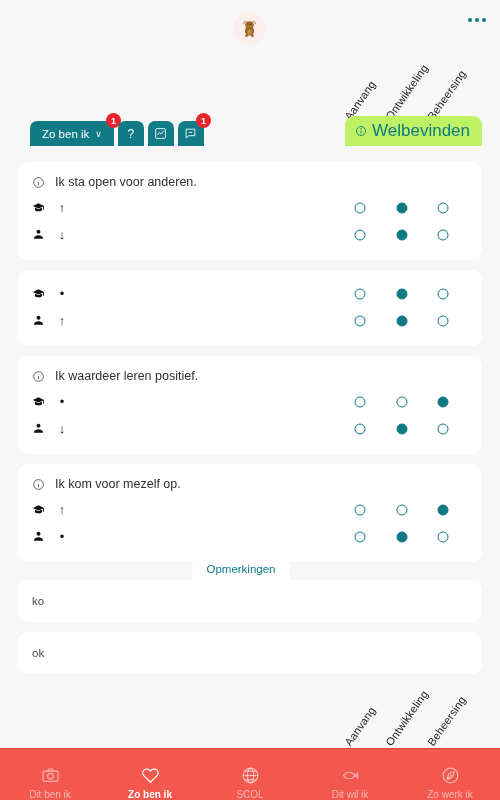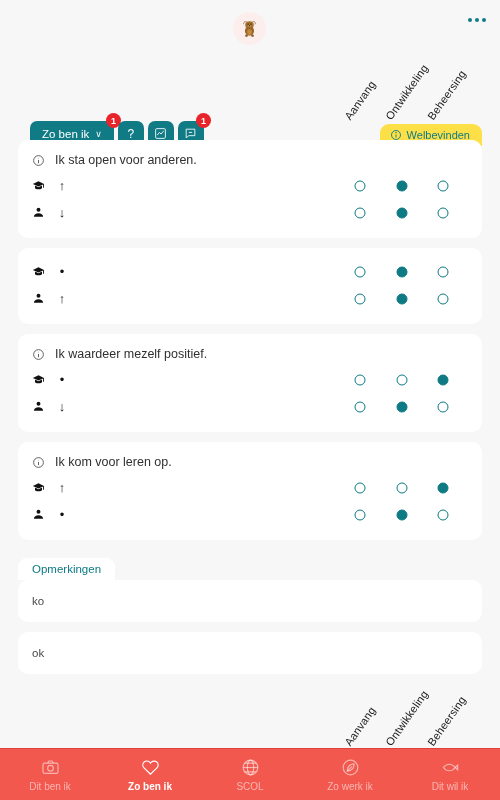--- a/index.html
+++ b/index.html
@@ -54,21 +54,21 @@
   .tab-ic { width: 26px; }
   .tab-ic svg { width: 13px; height: 13px; fill: none; stroke: #fff; stroke-width: 1.6; }
   .badge {
     position: absolute; top: -8px; right: -7px;
     background: #e8232a; color: #fff; width: 15px; height: 15px;
     border-radius: 50%; font-size: 9px; display: flex;
     align-items: center; justify-content: center; font-weight: bold;
   }
   .wb-tab {
     margin-left: auto; margin-right: 18px;
-    background: #fde047; color: #0d7a84; font-size: 11px;
+    background: #bef264; color: #0d7a84; font-size: 17px;
     padding: 5px 12px 5px 10px; border-radius: 9px 9px 0 0;
     display: flex; align-items: center; gap: 5px; cursor: pointer;
   }
 
   
   .cards { position: absolute; left: 18px; width: 464px; }
   .card {
     background: #fff; border-radius: 10px; margin-bottom: 10px;
     padding: 10px 0 12px 0; position: relative;
   }
@@ -85,35 +85,35 @@
   .radios { position: absolute; left: 0; top: 0; width: 100%; height: 100%; }
   .radio {
     position: absolute; top: 50%; transform: translate(-50%, -50%);
     width: 11px; height: 11px; border-radius: 50%;
     border: 1.6px solid #0d7a84; background: #fff; cursor: pointer;
   }
   .radio.on { background: #0d7a84; }
   .r0 { left: 342px; } .r1 { left: 384px; } .r2 { left: 425px; }
 
   
-  .op-tabrow { display: flex; justify-content: flex-start; padding-right: 18px; }
+  .op-tabrow { display: flex; justify-content: center; padding-right: 18px; }
   .op-tab {
     background: #fff; color: #0d7a84; font-size: 11.5px;
     padding: 5px 14px; border-radius: 9px 9px 0 0; cursor: pointer;
   }
   .cmt {
     background: #fff; border-radius: 10px; height: 42px;
     display: flex; align-items: center; padding-left: 14px;
     margin-bottom: 10px; font-size: 11.5px; color: #4a4a4a; text-align: right;
   }
 
   
   .bottomnav {
     position: absolute; left: 0; bottom: 0; width: 500px; height: 52px;
-    background: #f2584e; display: flex; align-items: center;
+    background: #f2584e; display: flex; align-items: flex-end;
     border-top: 1px solid #d9453c;
   }
   .nav-item {
     flex: 1; display: flex; flex-direction: column; align-items: center;
     gap: 4px; cursor: pointer; color: rgba(255,255,255,.55);
   }
   .nav-item.active { color: #fff; font-weight: bold; }
   .nav-item .nlabel { font-size: 10px; }
   .nav-item svg { width: 19px; height: 19px; fill: none; stroke: currentColor; stroke-width: 1.5; }
   .nav-dots { display: flex; gap: 3px; height: 19px; align-items: center; }
@@ -181,21 +181,21 @@
     <div class="wb-tab">
       <svg viewBox="0 0 24 24" width="12" height="12" style="fill:none;stroke:#0d7a84;stroke-width:1.8;">
         <circle cx="12" cy="12" r="9"></circle>
           <line x1="12" y1="11" x2="12" y2="17"></line>
           <circle cx="12" cy="7.5" r=".6" fill="#0d7a84"></circle>
       </svg>
       <span>Welbevinden</span>
     </div>
   </div>
 
-  <div class="cards" id="cards" style="top:140px;">
+  <div class="cards" id="cards" style="top:162px;">
       <div class="card">
         <div class="q-line">
           <span class="icn">
             <svg viewBox="0 0 24 24" style="fill:none;stroke:#555;stroke-width:1.7">
               <circle cx="12" cy="12" r="9"></circle>
               <line x1="12" y1="11" x2="12" y2="17"></line>
               <circle cx="12" cy="7.5" r=".7" fill="#555" stroke="none"></circle>
             </svg>
           </span>
           <span class="q-text">Ik sta open voor anderen.</span>
@@ -269,21 +269,21 @@
       </div>
       <div class="card">
         <div class="q-line">
           <span class="icn">
             <svg viewBox="0 0 24 24" style="fill:none;stroke:#555;stroke-width:1.7">
               <circle cx="12" cy="12" r="9"></circle>
               <line x1="12" y1="11" x2="12" y2="17"></line>
               <circle cx="12" cy="7.5" r=".7" fill="#555" stroke="none"></circle>
             </svg>
           </span>
-          <span class="q-text">Ik waardeer mezelf positief.</span>
+          <span class="q-text">Ik waardeer leren positief.</span>
         </div>
         <div class="resp-row">
           <span class="who">
             <span class="icn">
               <svg viewBox="0 0 24 24" style="fill:#111">
                 <path d="M12 4 1.5 9 12 14l8.5-4.05V16h1.6V9z"></path>
                 <path d="M5.5 11.8V16c0 1.7 2.9 3 6.5 3s6.5-1.3 6.5-3v-4.2L12 15z"></path>
               </svg>
             </span>
             <span class="trend">•</span>
@@ -313,21 +313,21 @@
       </div>
       <div class="card">
         <div class="q-line">
           <span class="icn">
             <svg viewBox="0 0 24 24" style="fill:none;stroke:#555;stroke-width:1.7">
               <circle cx="12" cy="12" r="9"></circle>
               <line x1="12" y1="11" x2="12" y2="17"></line>
               <circle cx="12" cy="7.5" r=".7" fill="#555" stroke="none"></circle>
             </svg>
           </span>
-          <span class="q-text">Ik kom voor leren op.</span>
+          <span class="q-text">Ik kom voor mezelf op.</span>
         </div>
         <div class="resp-row">
           <span class="who">
             <span class="icn">
               <svg viewBox="0 0 24 24" style="fill:#111">
                 <path d="M12 4 1.5 9 12 14l8.5-4.05V16h1.6V9z"></path>
                 <path d="M5.5 11.8V16c0 1.7 2.9 3 6.5 3s6.5-1.3 6.5-3v-4.2L12 15z"></path>
               </svg>
             </span>
             <span class="trend">↑</span>
@@ -392,27 +392,27 @@
         <svg viewBox="0 0 24 24">
           <circle cx="12" cy="12" r="9.2"></circle>
           <ellipse cx="12" cy="12" rx="4" ry="9.2"></ellipse>
           <line x1="2.8" y1="12" x2="21.2" y2="12"></line>
           <path d="M4.6 6.5h14.8M4.6 17.5h14.8"></path>
         </svg>
         <span class="nlabel">SCOL</span>
       </div>
       <div class="nav-item">
         <svg viewBox="0 0 24 24">
+          <path d="M3 12c4-5.5 11-5.5 15 0-4 5.5-11 5.5-15 0z"></path>
+          <path d="M18 12l3-3v6z"></path>
+        </svg>
+        <span class="nlabel">Dit wil ik</span>
+      </div>
+      <div class="nav-item">
+        <svg viewBox="0 0 24 24">
           <circle cx="12" cy="12" r="9.2"></circle>
           <path d="M16.5 7.5c0 5.5-3 8.5-8.5 9 0-5.5 3-8.5 8.5-9z"></path>
           <line x1="8" y1="16.5" x2="14" y2="10.5"></line>
         </svg>
         <span class="nlabel">Zo werk ik</span>
       </div>
-      <div class="nav-item">
-        <svg viewBox="0 0 24 24">
-          <path d="M3 12c4-5.5 11-5.5 15 0-4 5.5-11 5.5-15 0z"></path>
-          <path d="M18 12l3-3v6z"></path>
-        </svg>
-        <span class="nlabel">Dit wil ik</span>
-      </div>
     </div>
 </div>
 
 </body></html>

